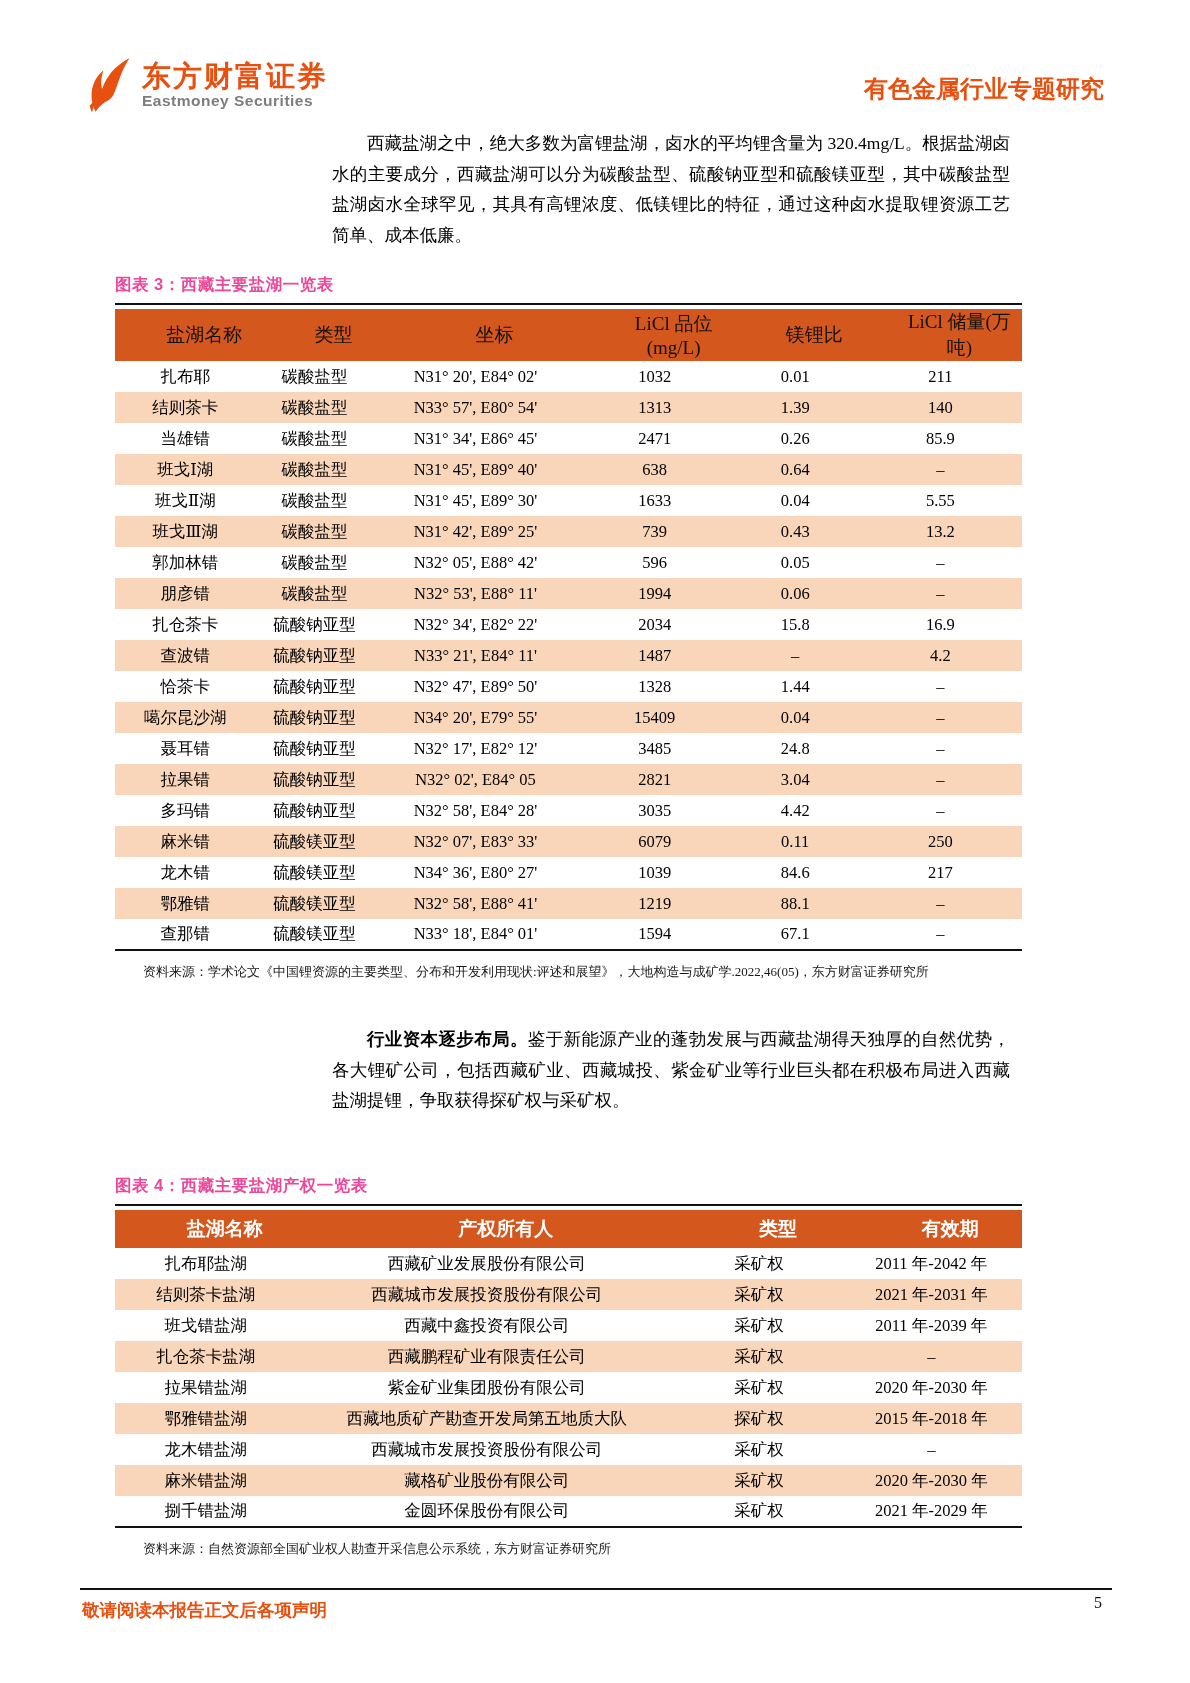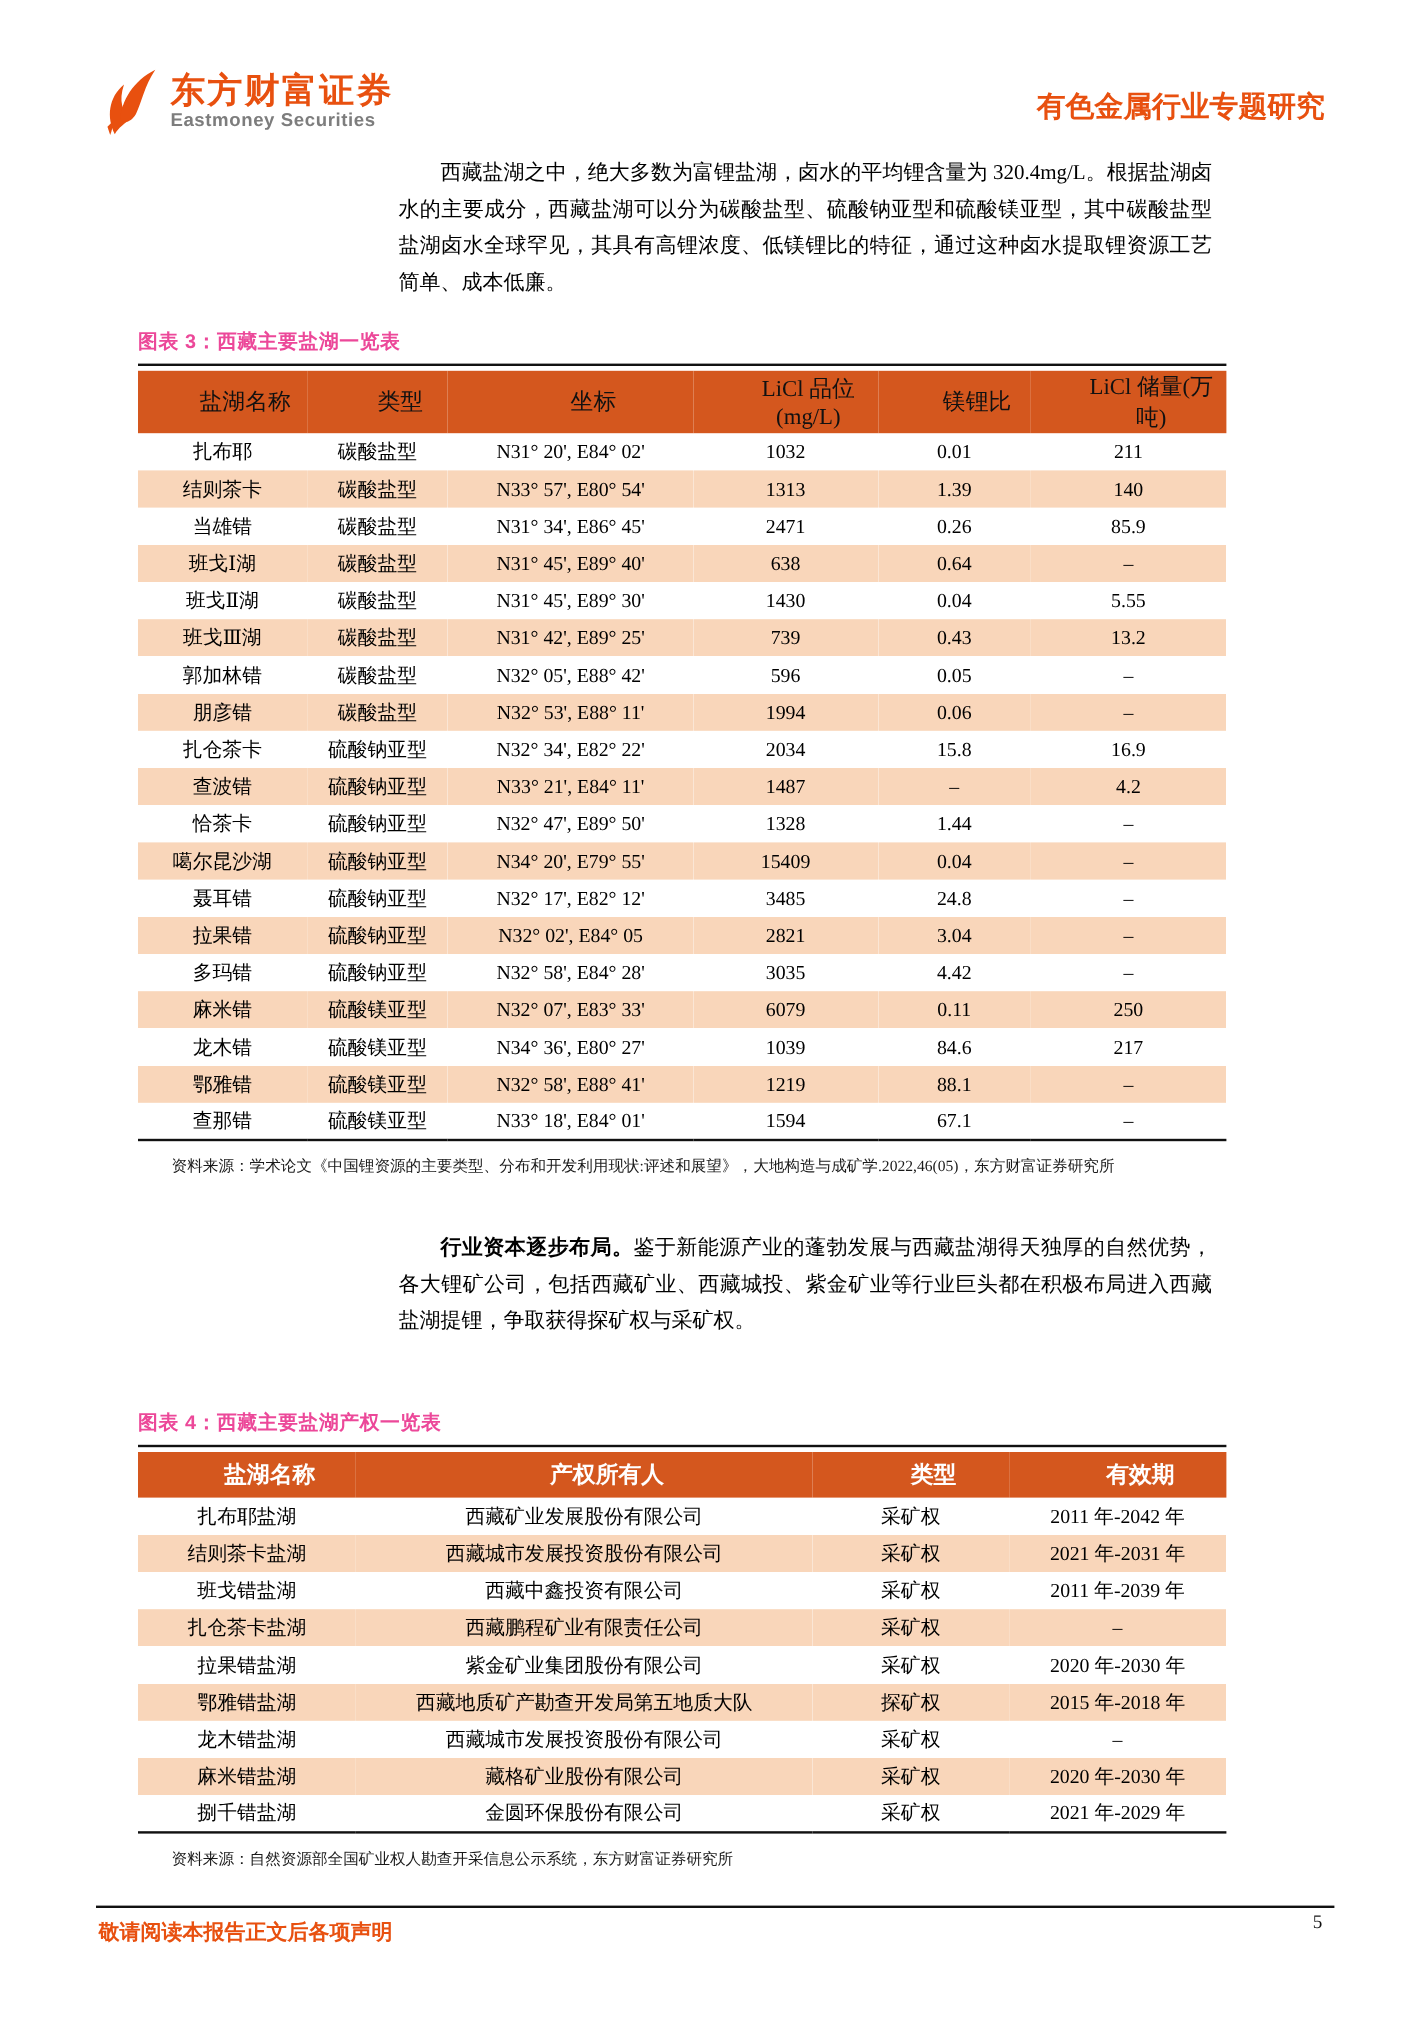--- a/index.html
+++ b/index.html
@@ -181,21 +181,21 @@
             <td>碳酸盐型</td>
             <td>N31° 45', E89° 40'</td>
             <td>638</td>
             <td>0.64</td>
             <td>–</td>
           </tr>
           <tr>
             <td>班戈Ⅱ湖</td>
             <td>碳酸盐型</td>
             <td>N31° 45', E89° 30'</td>
-            <td>1430</td>
+            <td>1633</td>
             <td>0.04</td>
             <td>5.55</td>
           </tr>
           <tr>
             <td>班戈Ⅲ湖</td>
             <td>碳酸盐型</td>
             <td>N31° 42', E89° 25'</td>
             <td>739</td>
             <td>0.43</td>
             <td>13.2</td>

